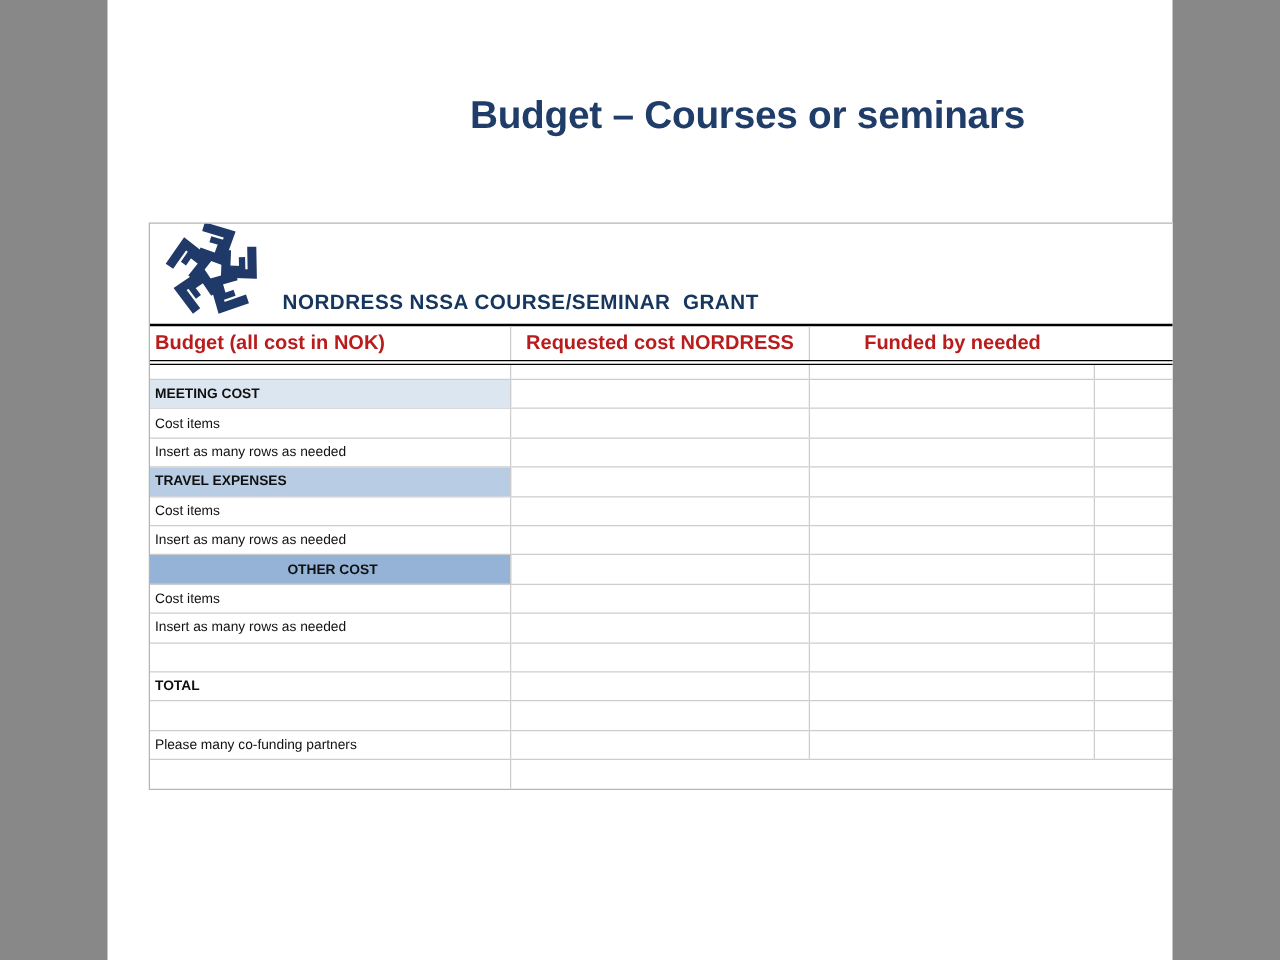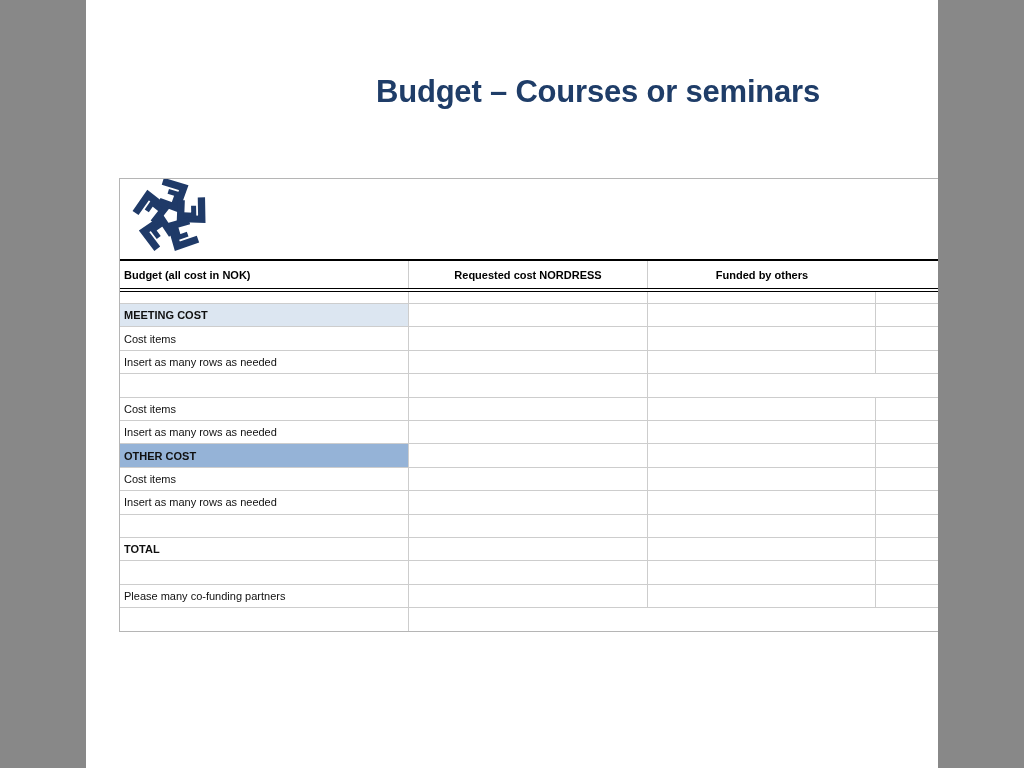--- a/index.html
+++ b/index.html
@@ -53,21 +53,21 @@
   .header-row{
     display:grid;
     grid-template-columns:289px 239px 228px 216px;
     height:33px;
     box-sizing:border-box;
     border-top:2.5px solid var(--header-border,#000);
     border-bottom:4px double var(--header-border,#000);
   }
   .hcell{
     display:flex;align-items:center;justify-content:center;
-    font-size:11px;font-weight:700;color:#000000;
+    font-size:16px;font-weight:700;color:#b91c1c;
     border-right:1px solid var(--grid-line,#cdcdcd);
     overflow:hidden;white-space:nowrap;
     box-sizing:border-box;
   }
   .hcell:last-child{border-right:none;}
   .hcell.first{justify-content:flex-start;padding-left:4px;}
   
   .trow{
     display:grid;
     grid-template-columns:289px 239px 228px 216px;
@@ -81,21 +81,21 @@
     display:flex;align-items:center;
     padding-left:4px;
     font-size:11px;color:#101010;
     border-right:1px solid var(--grid-line,#cdcdcd);
     white-space:nowrap;
     box-sizing:border-box;
   }
   .cell:last-child{border-right:none;}
   .row-section1 .c1{background:var(--section1-bg,#dce6f1);font-weight:700;}
   .row-section2 .c1{background:var(--section2-bg,#b8cce4);font-weight:700;}
-  .row-section3 .c1{background:var(--section3-bg,#95b3d7);font-weight:700;}
+  .row-section3 .c1{background:var(--section3-bg,#95b3d7);font-weight:700;justify-content:center;}
   .row-bold .c1{font-weight:700;text-align:right;}
   .row-merged .c1{grid-column:1 / span 2;}
 </style>
 </head>
 <body>
 
 <div class="slide">
 
   <h1 class="slide-title">Budget – Courses or seminars</h1>
 
@@ -119,26 +119,27 @@
           <g transform="rotate(216)">
             <path d="M -9,-38 L 14,-31 L 6,-9 L -13,-16"></path>
             <path d="M -3,-27 L 7,-24 L 3,-13" stroke-width="5.5"></path>
           </g>
           <g transform="rotate(288)">
             <path d="M -9,-38 L 14,-31 L 6,-9 L -13,-16"></path>
             <path d="M -3,-27 L 7,-24 L 3,-13" stroke-width="5.5"></path>
           </g>
         </g>
       </svg>
+      <span class="brand-text">NORDRESS NSSA COURSE/SEMINAR  GRANT</span>
     </div>
 
     <div class="header-row">
       <div class="hcell first">Budget (all cost in NOK)</div>
       <div class="hcell">Requested cost NORDRESS</div>
-      <div class="hcell">Funded by others</div>
+      <div class="hcell">Funded by needed</div>
     </div>
 
     <div>
         <div class="trow row-tiny">
     <div class="cell c1">
             <span></span>
           </div>
     <div class="cell c2"></div>
     <div class="cell c3"></div>
     <div class="cell c4"></div>
@@ -161,20 +162,23 @@
   </div>
         <div class="trow row-normal">
     <div class="cell c1">
             <span>Insert as many rows as needed</span>
           </div>
     <div class="cell c2"></div>
     <div class="cell c3"></div>
     <div class="cell c4"></div>
   </div>
         <div class="trow row-section2">
+    <div class="cell c1">
+            <span>TRAVEL EXPENSES</span>
+          </div>
     <div class="cell c2"></div>
     <div class="cell c3"></div>
     <div class="cell c4"></div>
   </div>
         <div class="trow row-normal">
     <div class="cell c1">
             <span>Cost items</span>
           </div>
     <div class="cell c2"></div>
     <div class="cell c3"></div>

